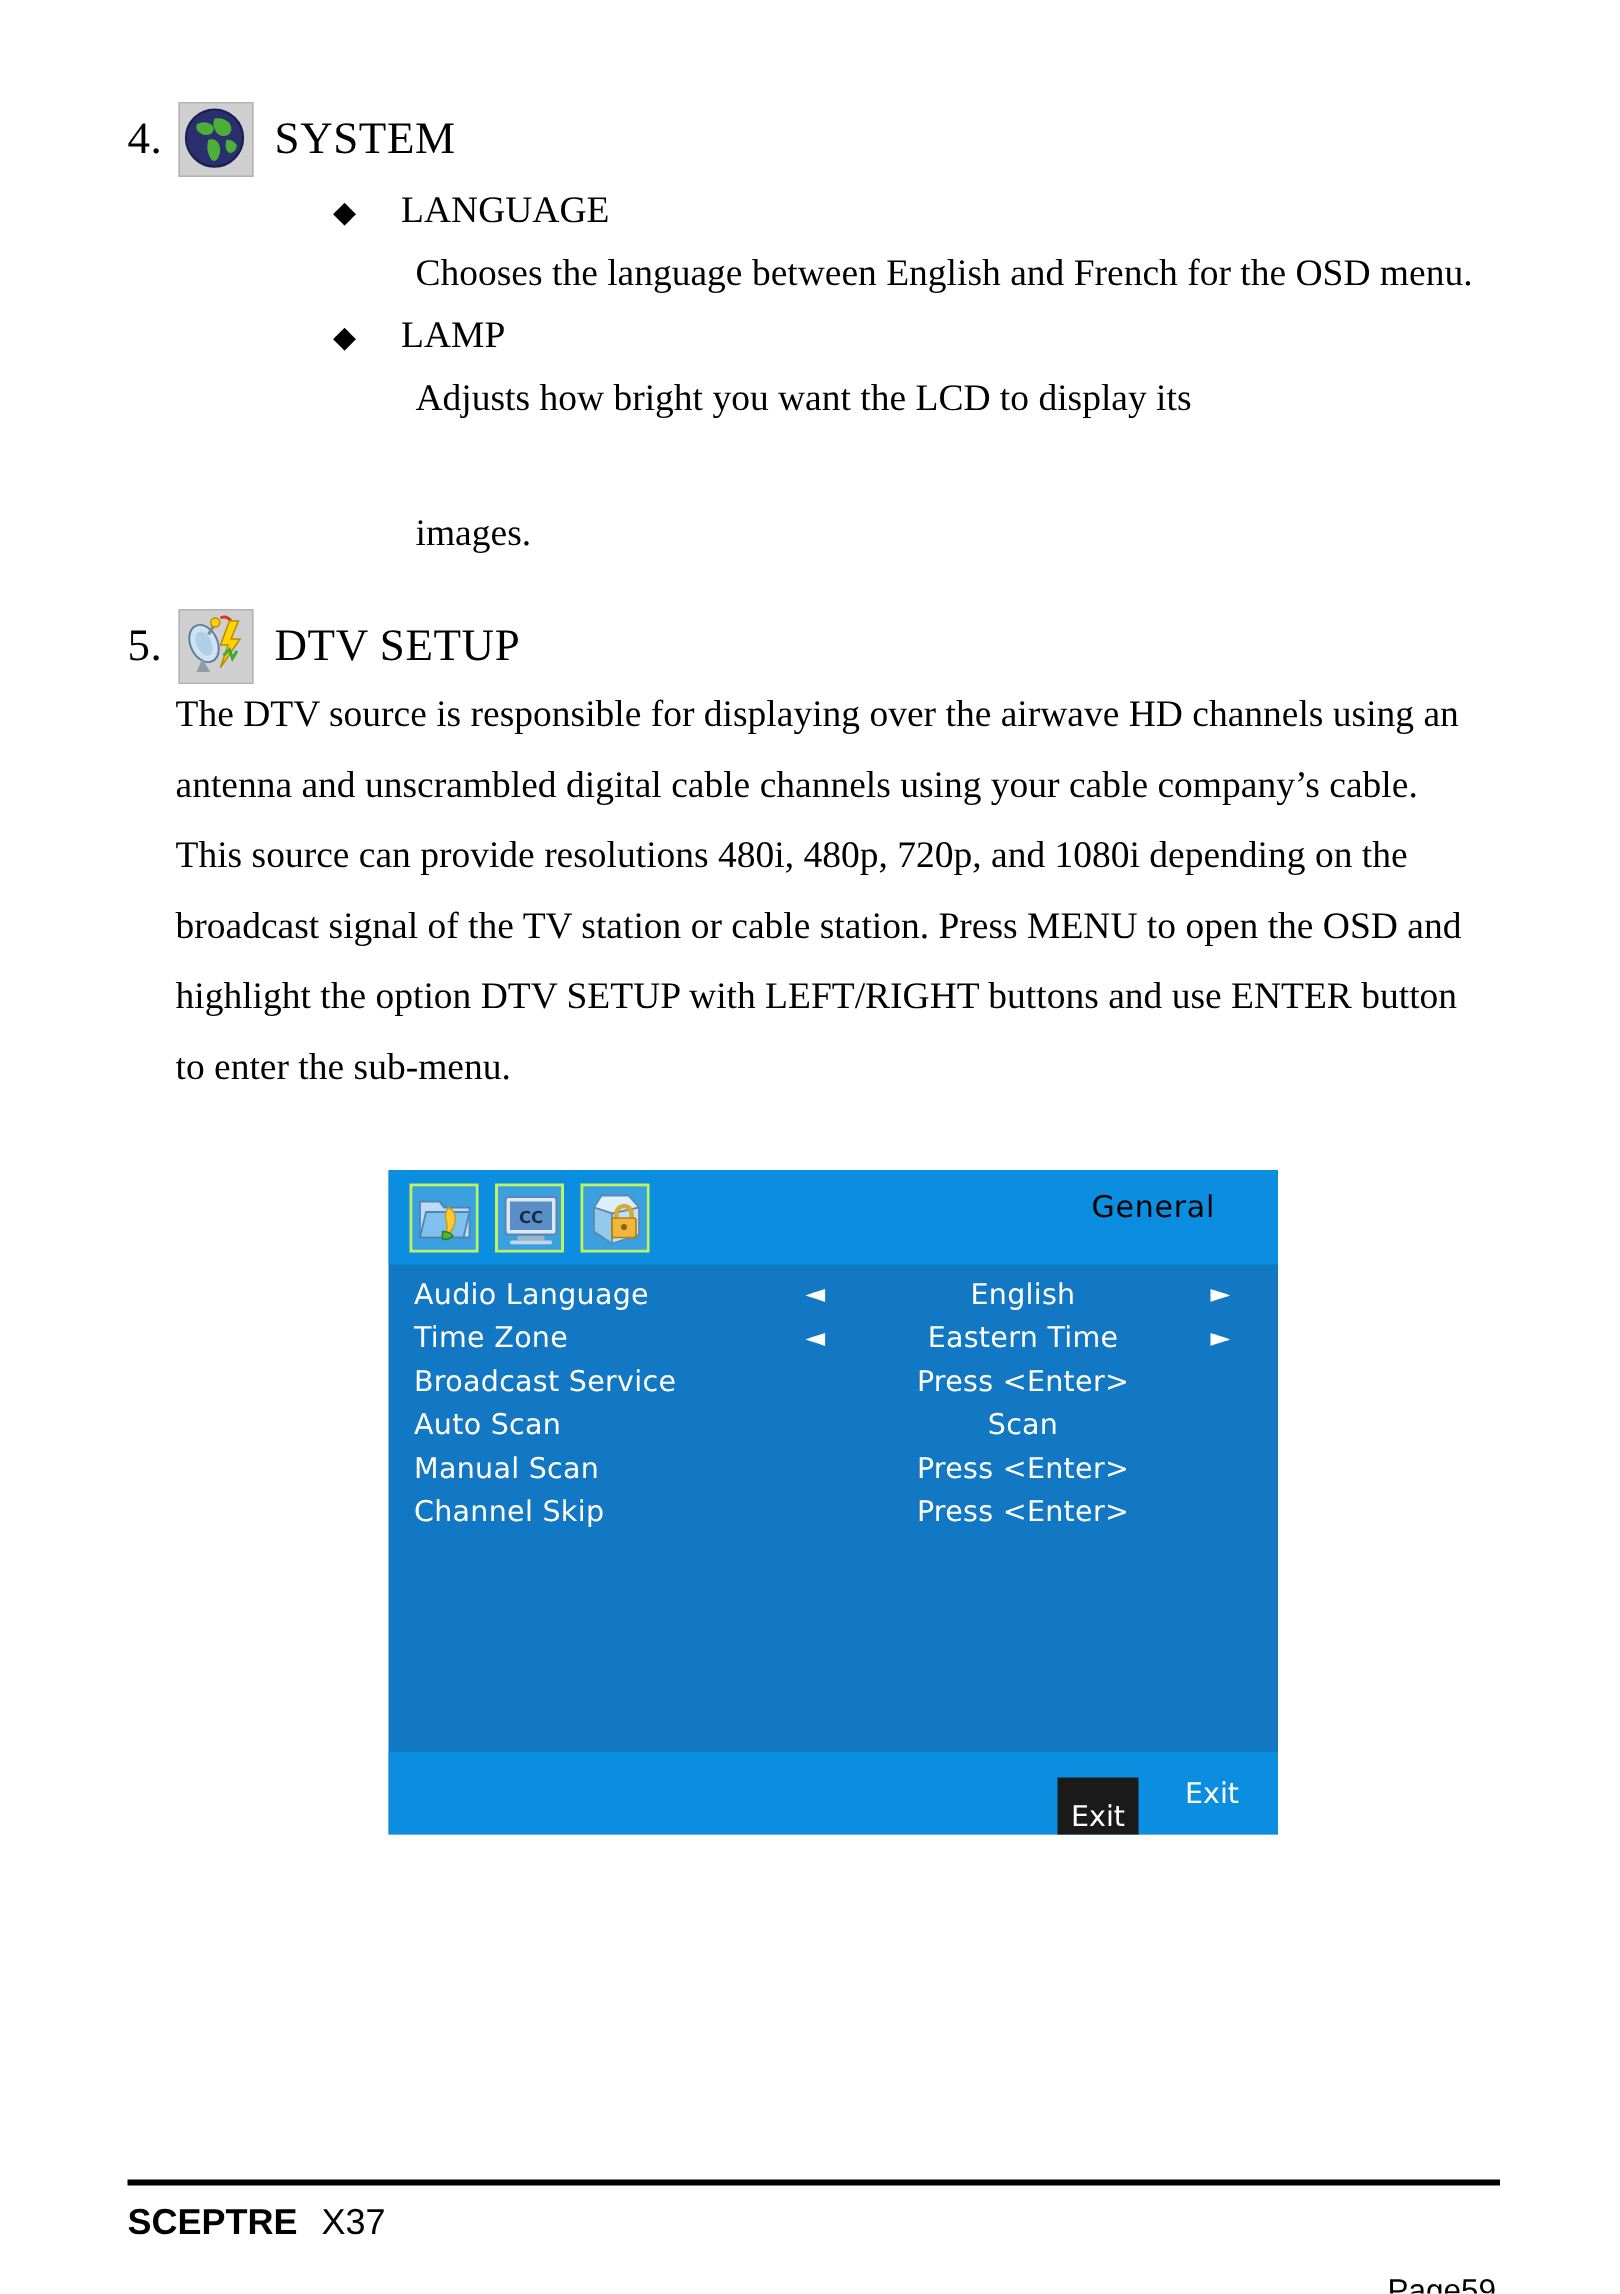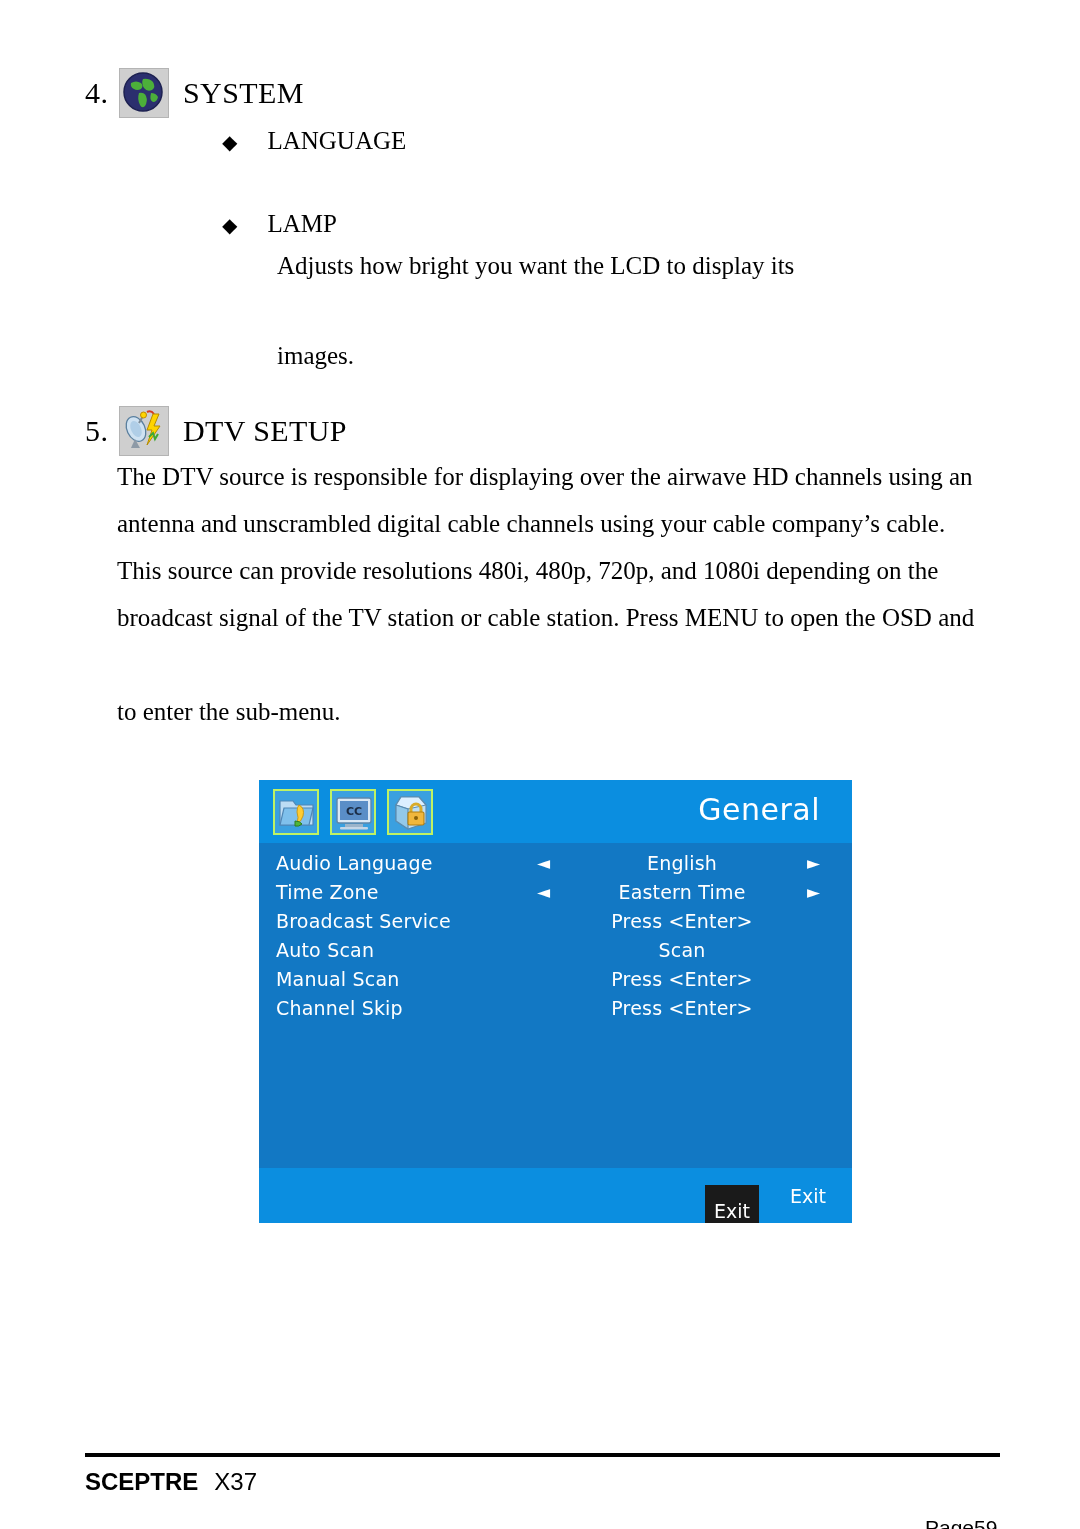--- a/index.html
+++ b/index.html
@@ -95,24 +95,24 @@
   .osd-icon {
     width: 46px;
     height: 46px;
     position: relative;
     border: 2px solid #bef264;
     box-sizing: border-box;
     overflow: hidden;
   }
   .osd-title {
     position: absolute;
-    right: 32px;
+    right: 42px;
     top: 12px;
-    color: #ffffff;
-    font-size: 30px;
+    color: #000000;
+    font-size: 20px;
     letter-spacing: .5px;
   }
 
   .osd-rows {
     position: absolute;
     left: 0;
     top: 72px;
     width: 678px;
   }
   .osd-row {
@@ -222,20 +222,21 @@
         <circle cx="23" cy="23" r="19" fill="none" stroke="#1c2050" stroke-width="1.5"></circle>
       </svg>
     </span>
     <span class="sec-title">SYSTEM</span>
   </div>
 
   <div class="bullet-row" style="left:222px; top:127px;">
     <span class="diamond">◆</span>
     <span>LANGUAGE</span>
   </div>
+  <div class="para-line" style="left:277px; top:169px;">Chooses the language between English and French for the OSD menu.</div>
 
   <div class="bullet-row" style="left:222px; top:210px;">
     <span class="diamond">◆</span>
     <span>LAMP</span>
   </div>
   <div class="para-line" style="left:277px; top:252px;">Adjusts how bright you want the LCD to display its</div>
   <div class="para-line" style="left:277px; top:294px;margin-top:48px;">images.</div>
 
   <div class="sec-head" style="left:85px; top:406px;">
     <span class="sec-num">5.</span>
@@ -252,20 +253,21 @@
         <path d="M29 30 L33 26 L35 32 L38 27" stroke="#3ea832" stroke-width="2" fill="none"></path>
       </svg>
     </span>
     <span class="sec-title">DTV SETUP</span>
   </div>
 
   <div class="para-line" style="left:117px; top:463px;">The DTV source is responsible for displaying over the airwave HD channels using an</div>
   <div class="para-line" style="left:117px; top:510px;">antenna and unscrambled digital cable channels using your cable company’s cable.</div>
   <div class="para-line" style="left:117px; top:557px;">This source can provide resolutions 480i, 480p, 720p, and 1080i depending on the</div>
   <div class="para-line" style="left:117px; top:604px;">broadcast signal of the TV station or cable station. Press MENU to open the OSD and</div>
+  <div class="para-line" style="left:117px; top:651px;">highlight the option DTV SETUP with LEFT/RIGHT buttons and use ENTER button</div>
   <div class="para-line" style="left:117px; top:698px;">to enter the sub-menu.</div>
 
   <div class="osd">
 
     <div class="osd-header">
       <div class="osd-icons">
 
         <span class="osd-icon">
           <svg width="44" height="44" viewBox="0 0 44 44" aria-hidden="true">
             <rect x="0" y="0" width="44" height="44" fill="#3aa0e0"></rect>

